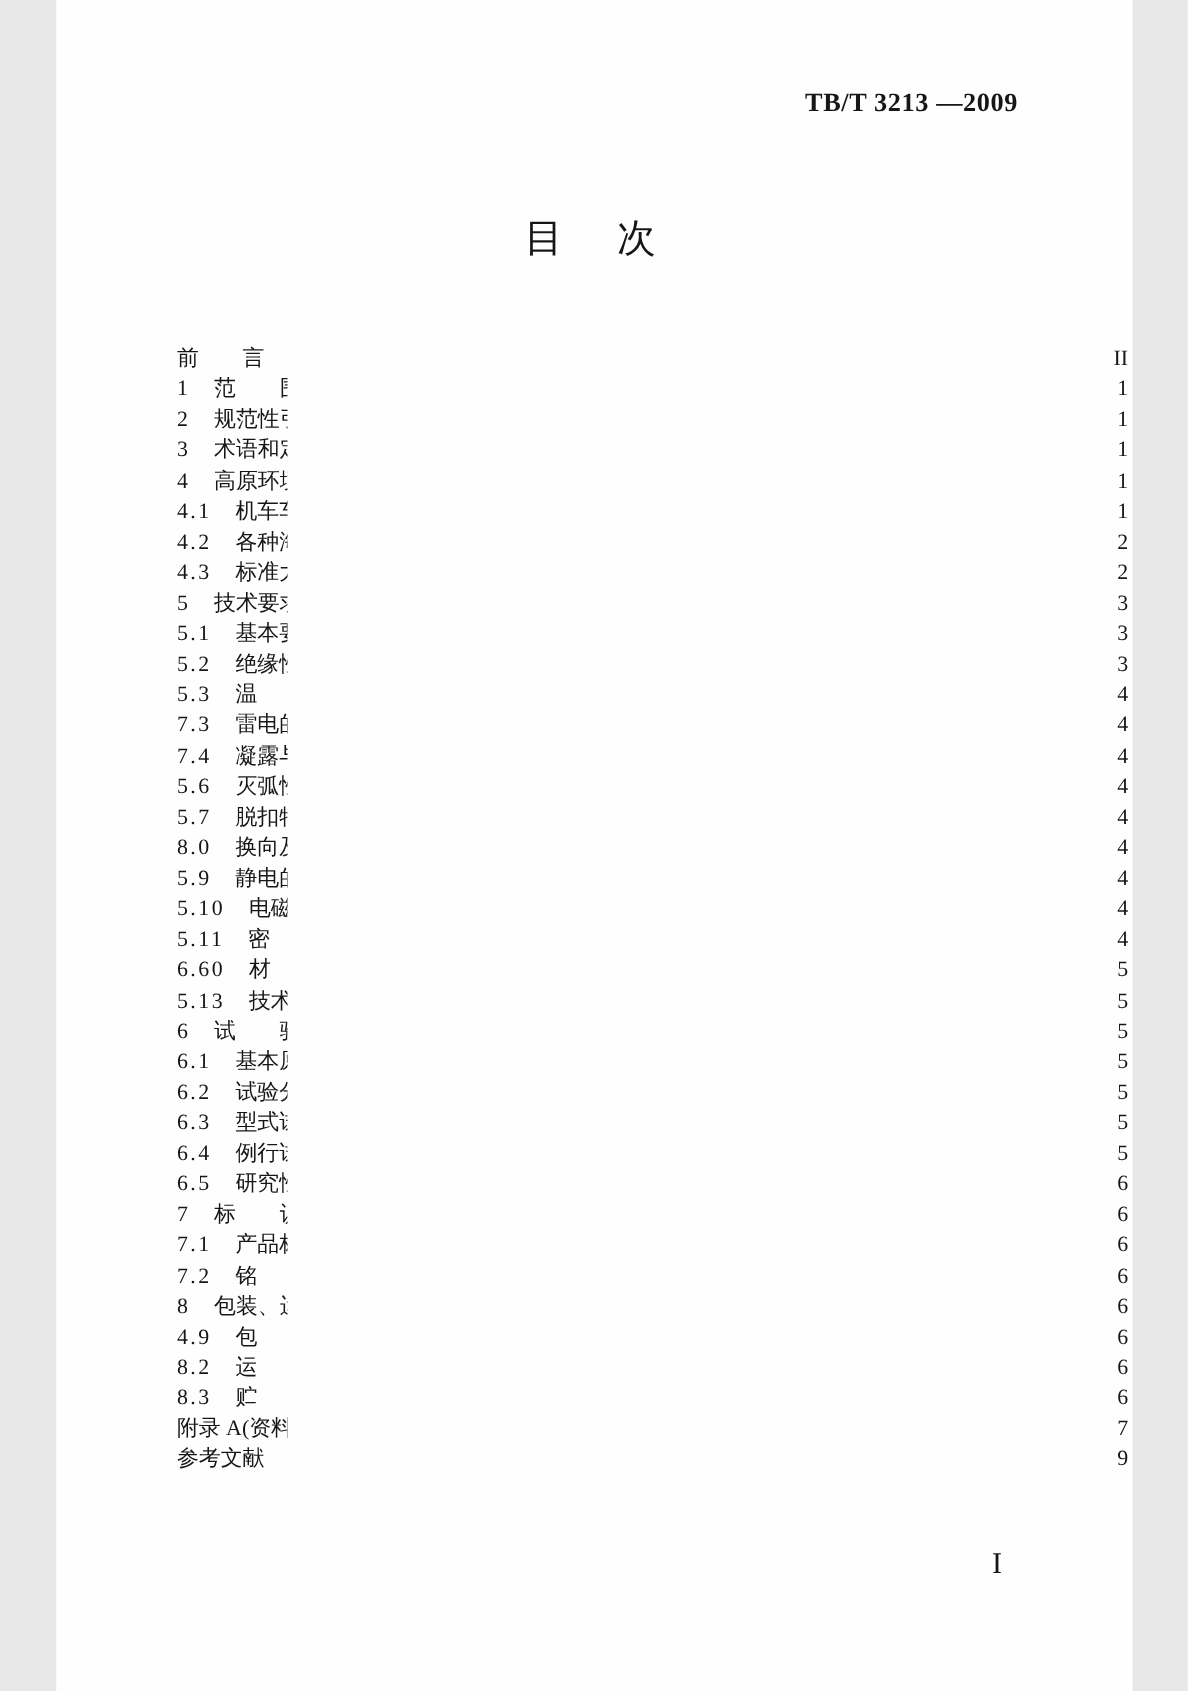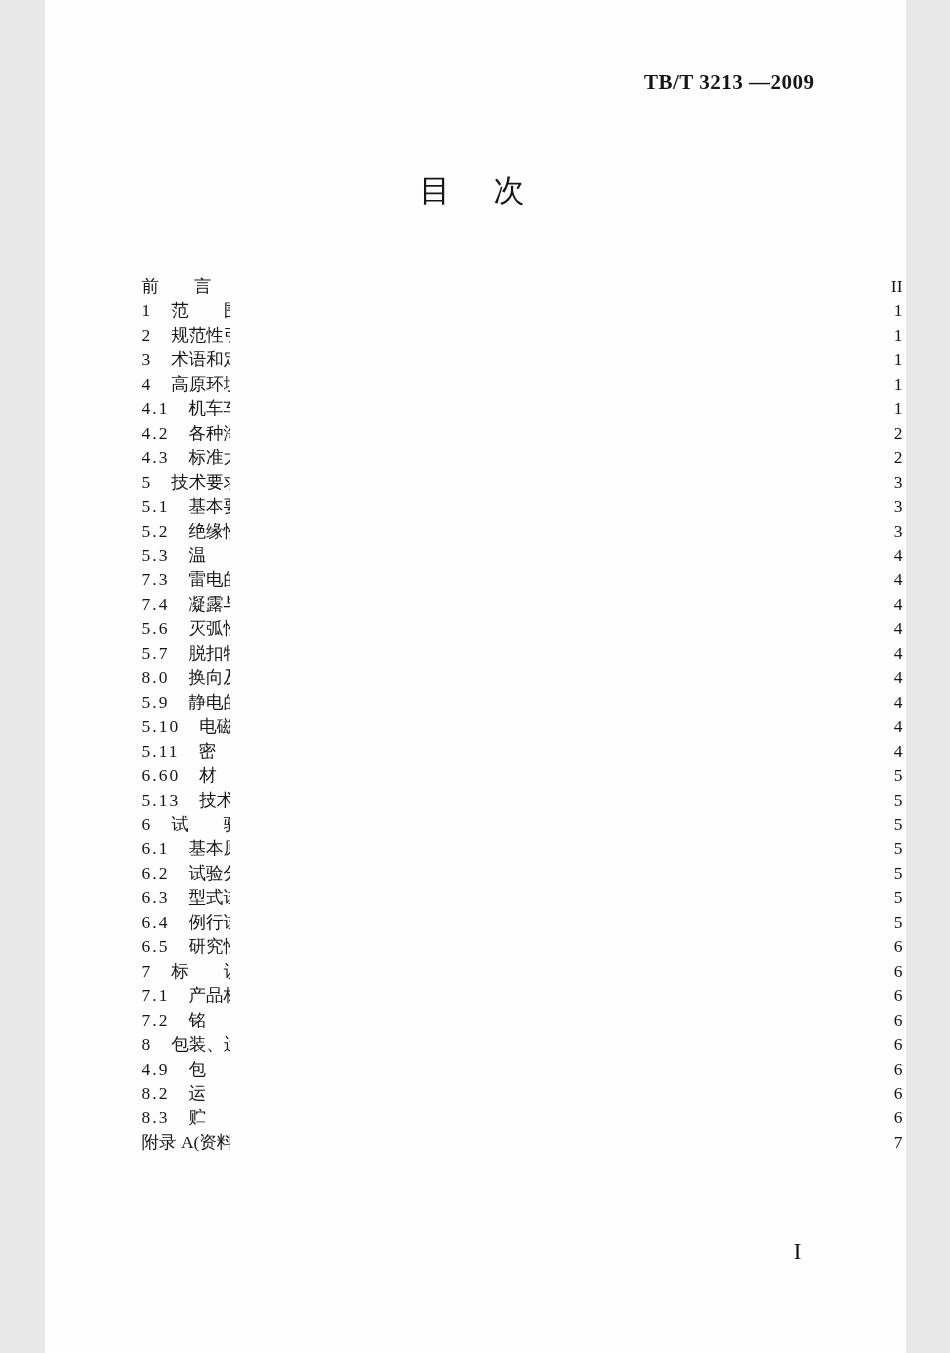--- a/index.html
+++ b/index.html
@@ -300,17 +300,23 @@
     <span class="label">贮　　存</span>
     <span class="dots"></span>
     <span class="page">6</span>
   </div>
       <div class="toc-row">
     
     <span class="label">附录 A(资料性附录)　 高原环境条件的特点及其对电工电子产品的影响</span>
     <span class="dots"></span>
     <span class="page">7</span>
   </div>
+      <div class="toc-row">
+    
+    <span class="label">参考文献</span>
+    <span class="dots"></span>
+    <span class="page">9</span>
+  </div>
     </div>
 
   <div class="footer-page-number">I</div>
 
 </div>
 
 </body></html>

